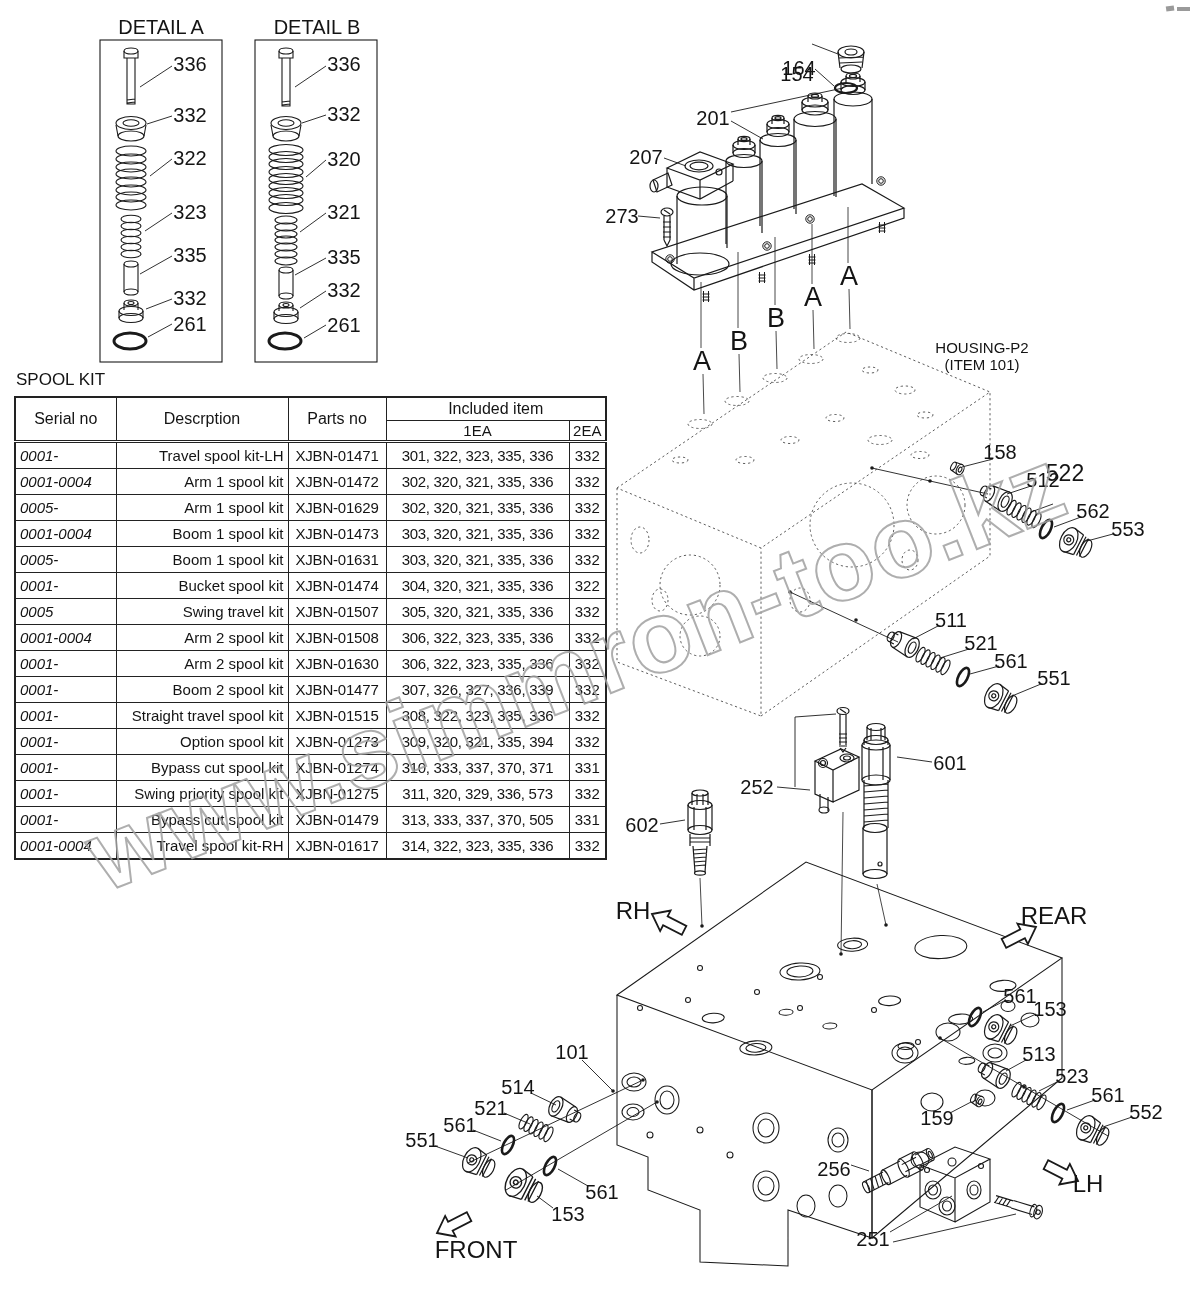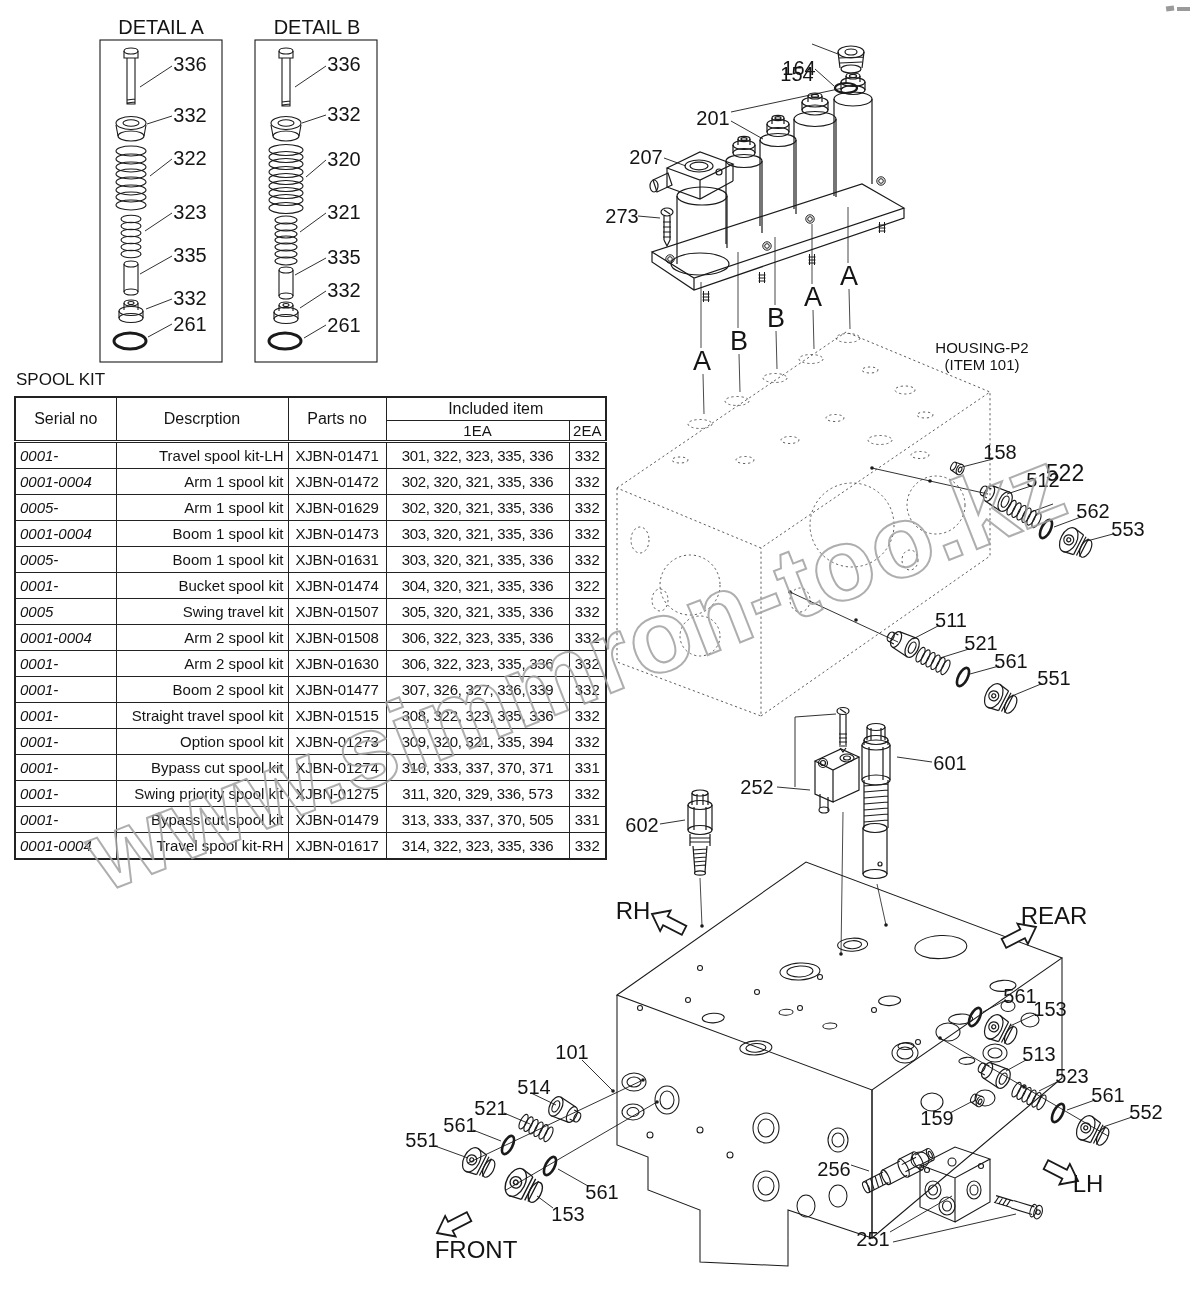--- a/index.html
+++ b/index.html
@@ -722,21 +722,21 @@
     <div class="callout" style="left: 950px; top: 763px; font-size: 20px;">601</div>
 
     <div class="callout" style="left: 642px; top: 825px; font-size: 20px;">602</div>
 
     <div class="callout" style="left: 633px; top: 911px; font-size: 24px;">RH</div>
 
     <div class="callout" style="left: 1054px; top: 916px; font-size: 24px;">REAR</div>
 
     <div class="callout" style="left: 572px; top: 1052px; font-size: 20px;">101</div>
 
-    <div class="callout" style="left: 518px; top: 1087px; font-size: 20px; margin-left: 16px;">514</div>
+    <div class="callout" style="left: 518px; top: 1087px; font-size: 20px;">514</div>
 
     <div class="callout" style="left: 491px; top: 1108px; font-size: 20px;">521</div>
 
     <div class="callout" style="left: 460px; top: 1125px; font-size: 20px;">561</div>
 
     <div class="callout" style="left: 422px; top: 1140px; font-size: 20px;">551</div>
 
     <div class="callout" style="left: 602px; top: 1192px; font-size: 20px;">561</div>
 
     <div class="callout" style="left: 568px; top: 1214px; font-size: 20px;">153</div>

